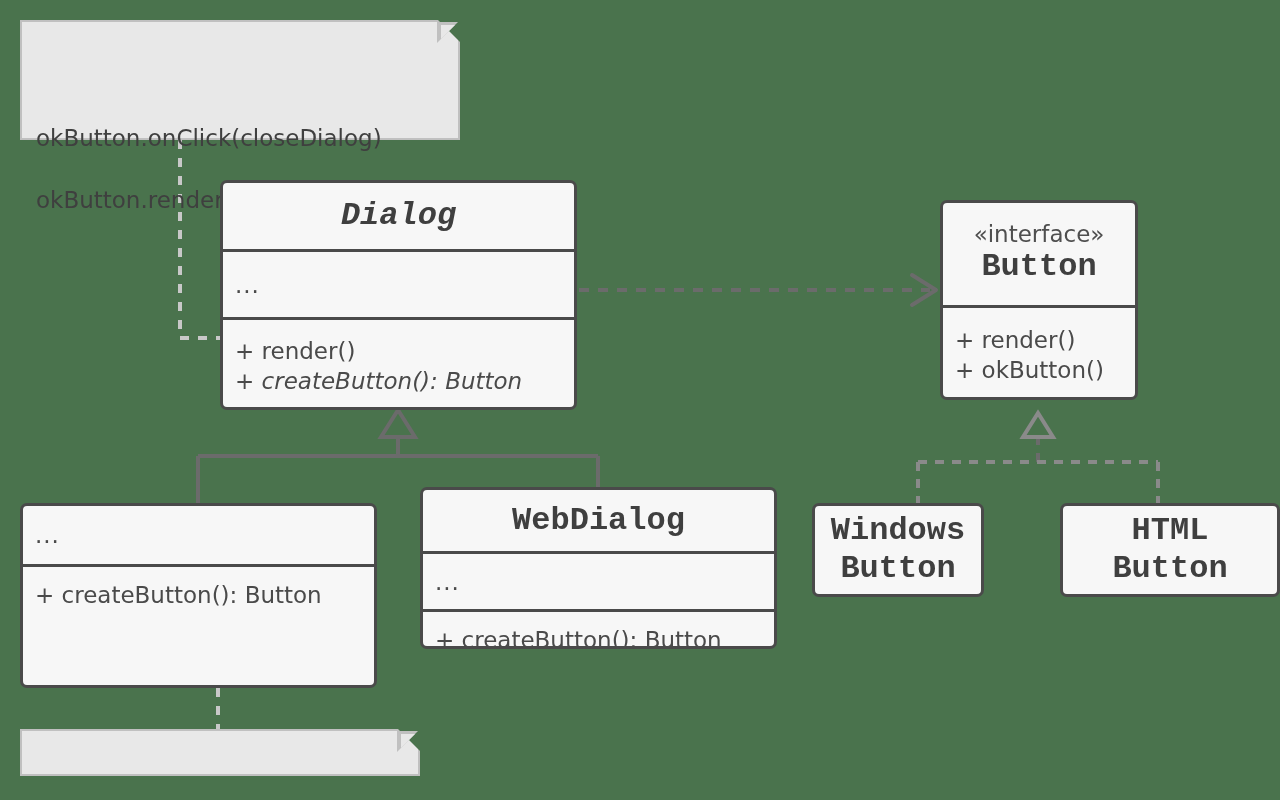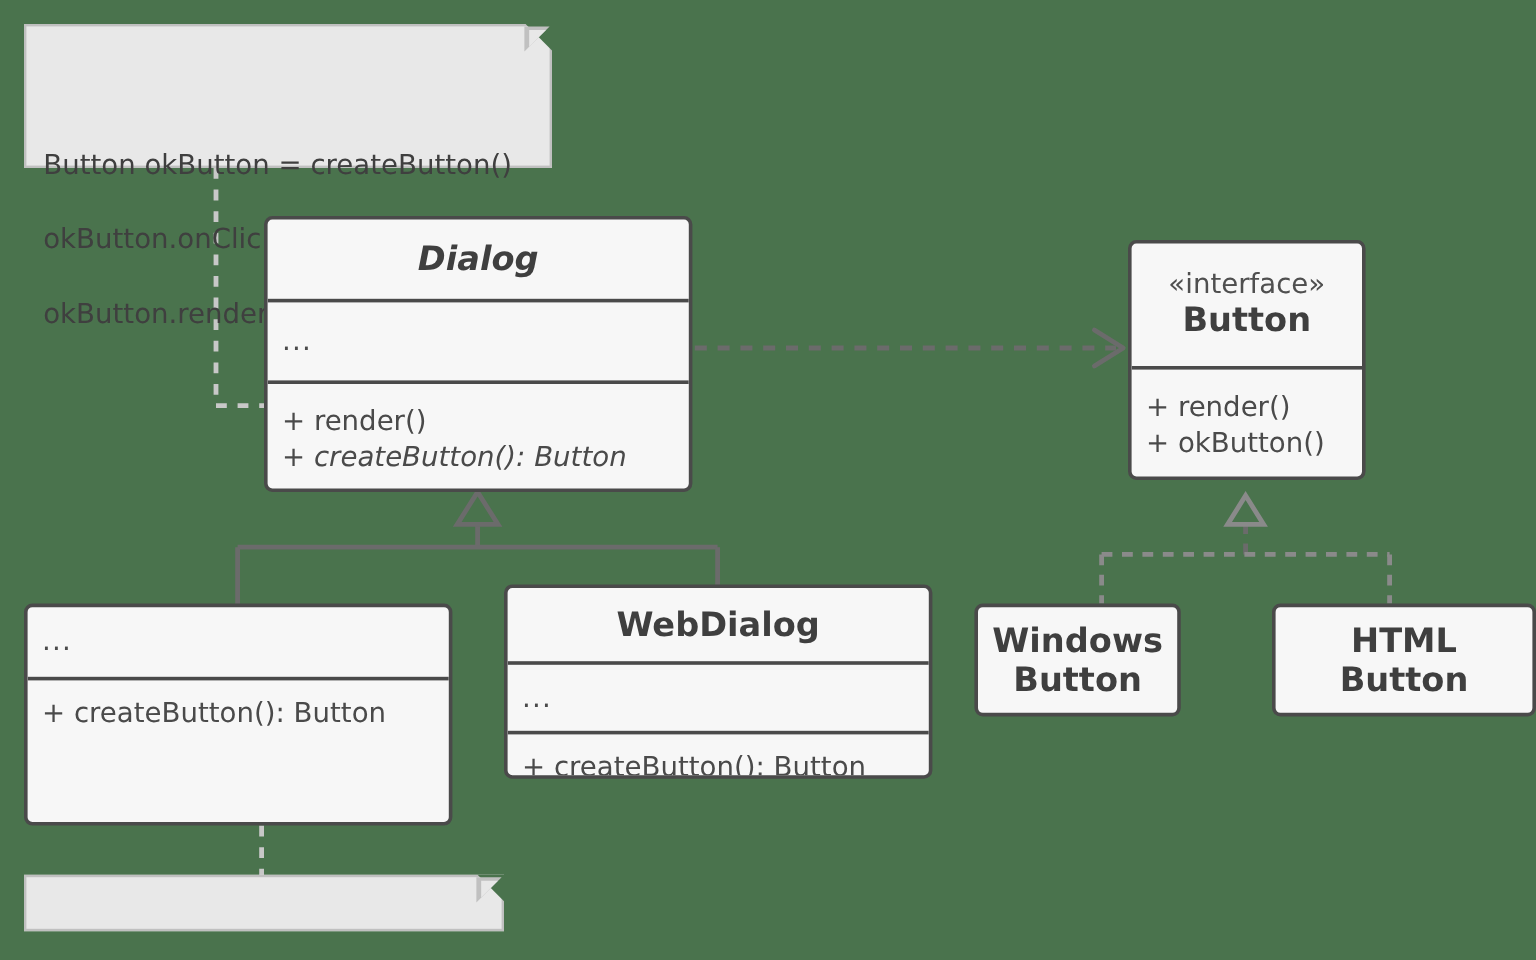--- a/index.html
+++ b/index.html
@@ -51,25 +51,26 @@
   }
   .c-name {
     align-items: center;
     text-align: center;
   }
   .c-attrs, .c-ops {
     align-items: flex-start;
     text-align: left;
   }
   .cls-title {
-    font-size: 28px;
+    font-size: 32px;
     font-weight: bold;
     color: #3f3f3f;
     line-height: 1.18;
     white-space: pre-line;
+    font-family: Liberation Mono, monospace;
   }
   .cls-title.abstract {
     font-style: italic;
   }
   .stereotype {
     font-size: 23px;
     font-weight: normal;
     color: #4f4f4f;
     line-height: 1.12;
   }
@@ -178,21 +179,20 @@
       <line x1="218" y1="688" x2="218" y2="730" stroke="#c8c8c8" stroke-width="4" stroke-dasharray="9,9"></line>
     </g>
   </svg>
 
   <div class="uml-note" style="left:20px; top:20px; width:440px; height:120px;">
     <div class="fold"></div>
     <div class="fold-edge">
       <div class="fold-tri"></div>
       <div class="fold-tri-inner"></div>
     </div>
-    <span class="note-line">Button okButton = createButton()</span>
     <span class="note-line">okButton.onClick(closeDialog)</span>
     <span class="note-line">okButton.render()</span>
   </div>
 
   <div class="uml-class" style="left:220px; top:180px; width:357px; height:230px;">
     <div class="compartment c-name" style="height:66px;">
       <span class="cls-title abstract">Dialog</span>
     </div>
     <div class="compartment c-attrs" style="height:68px;">
       <span class="dots">...</span>

